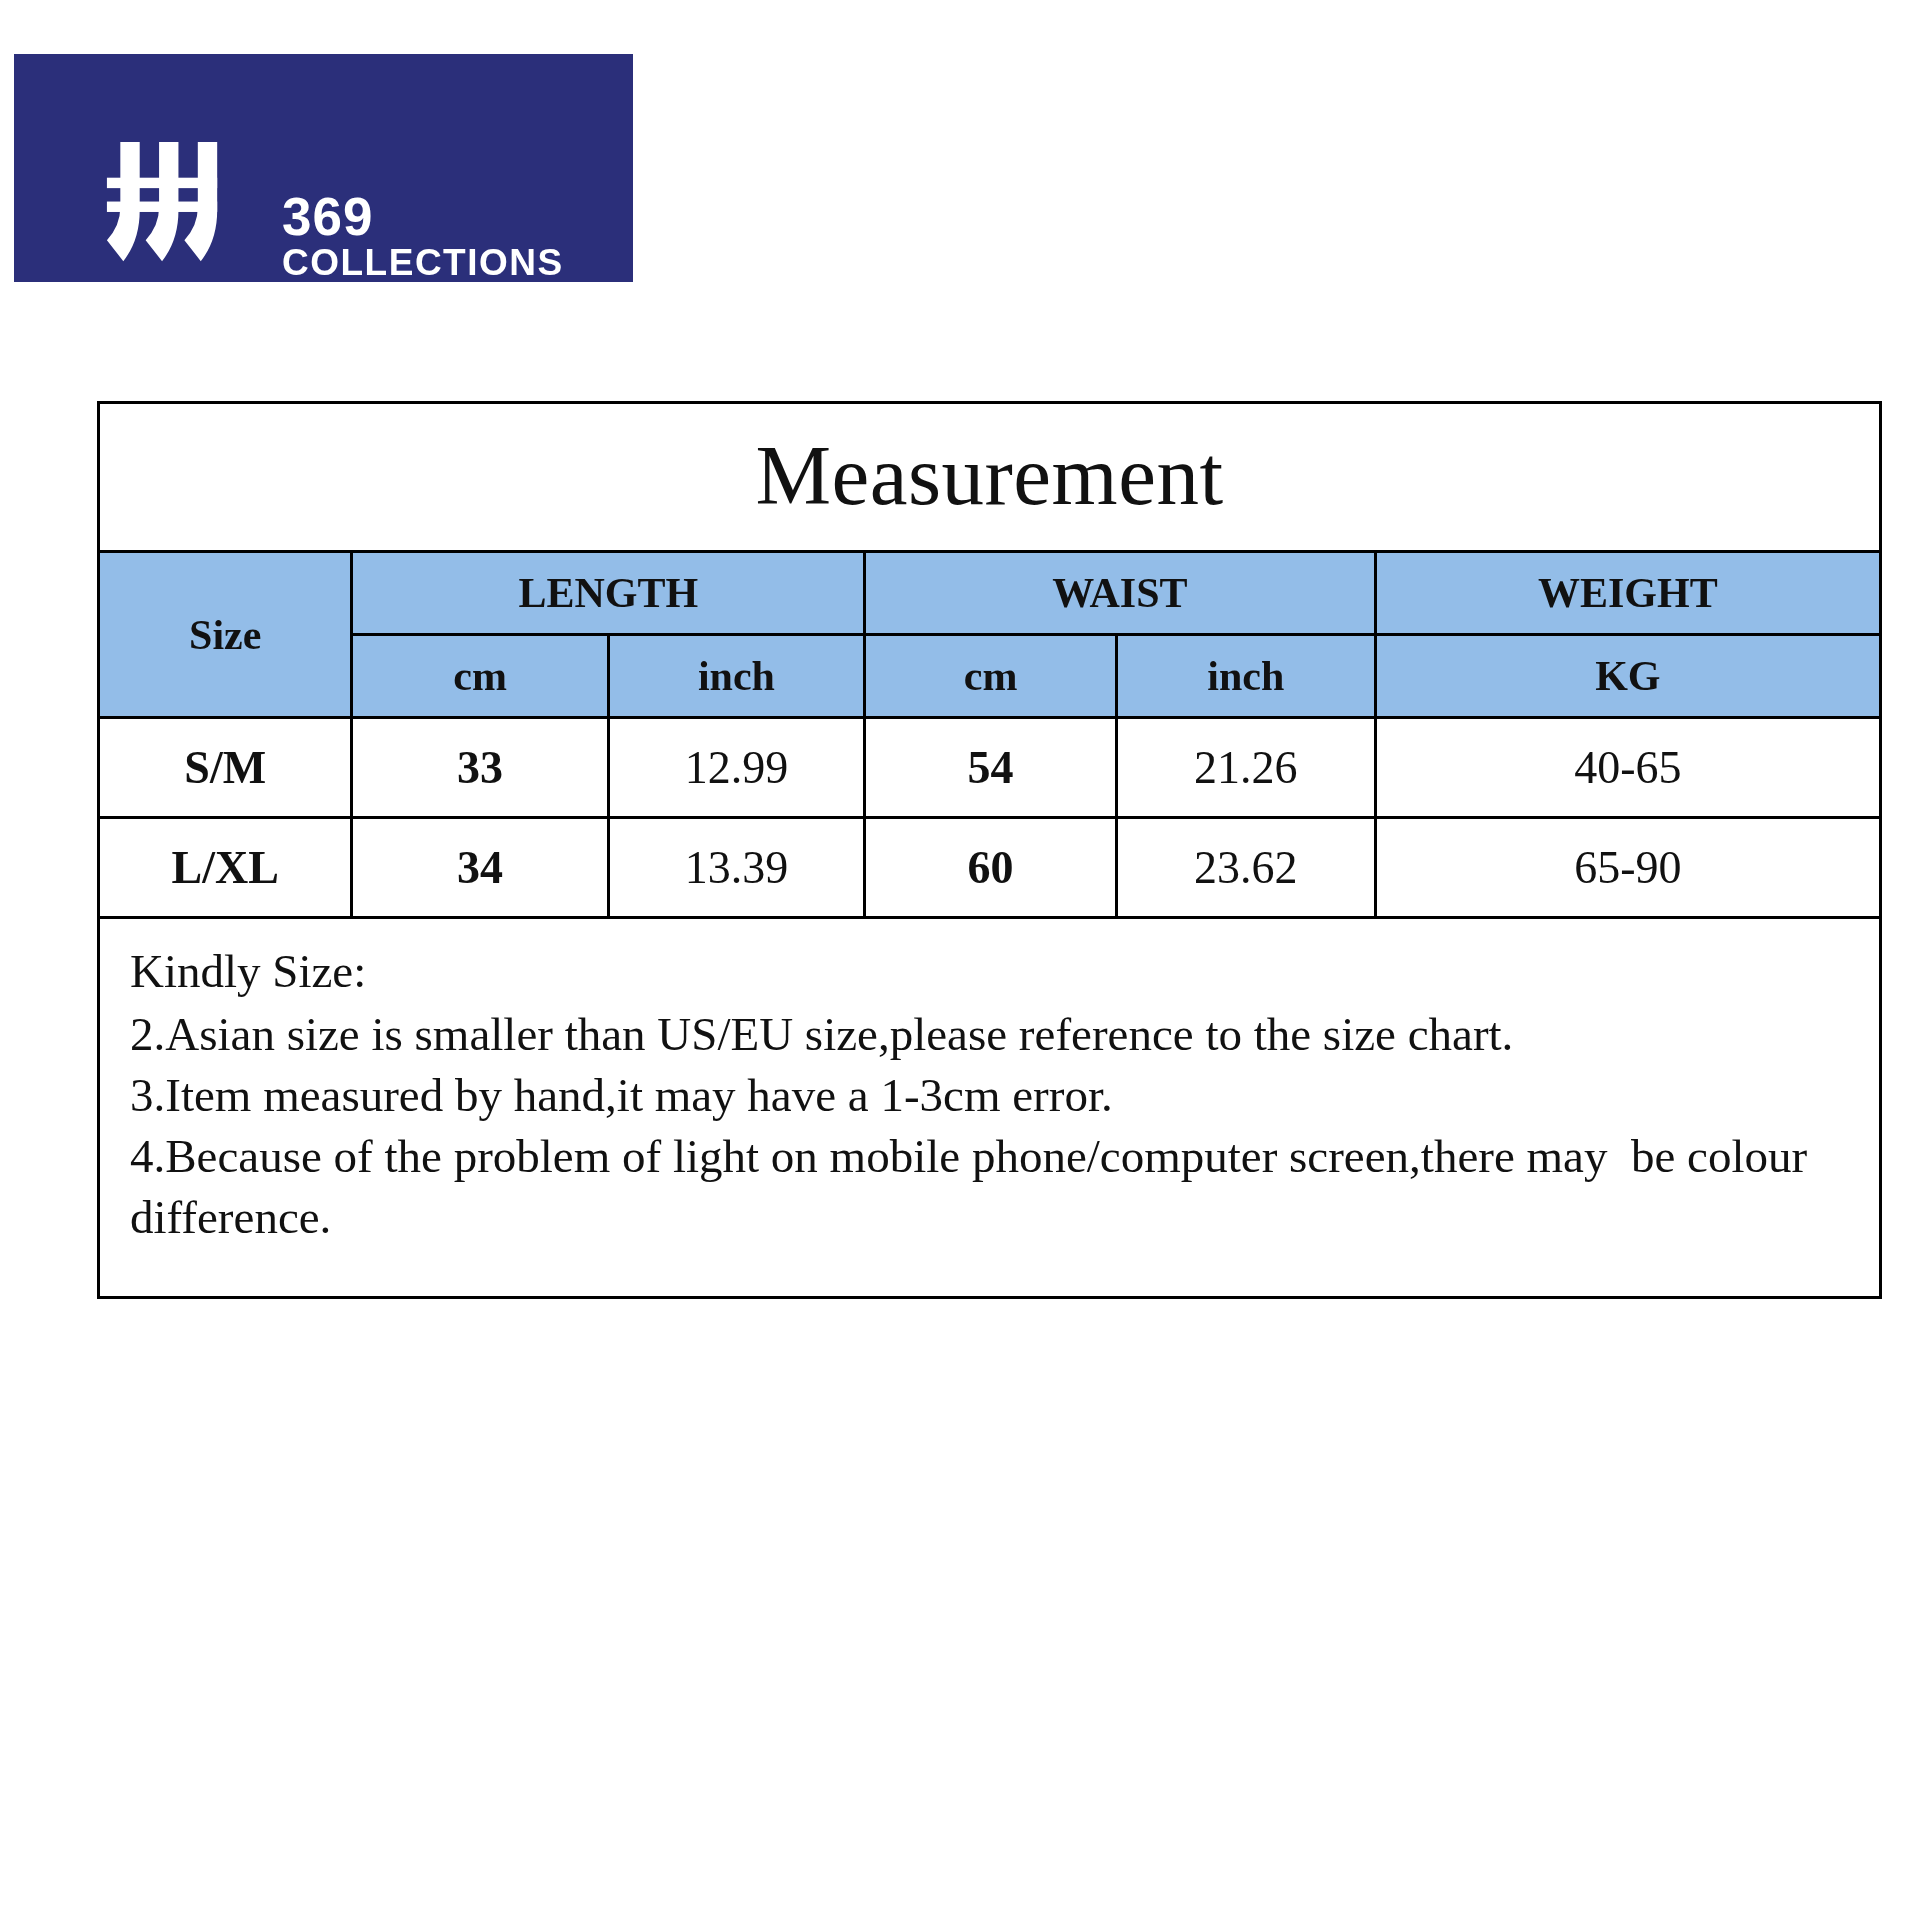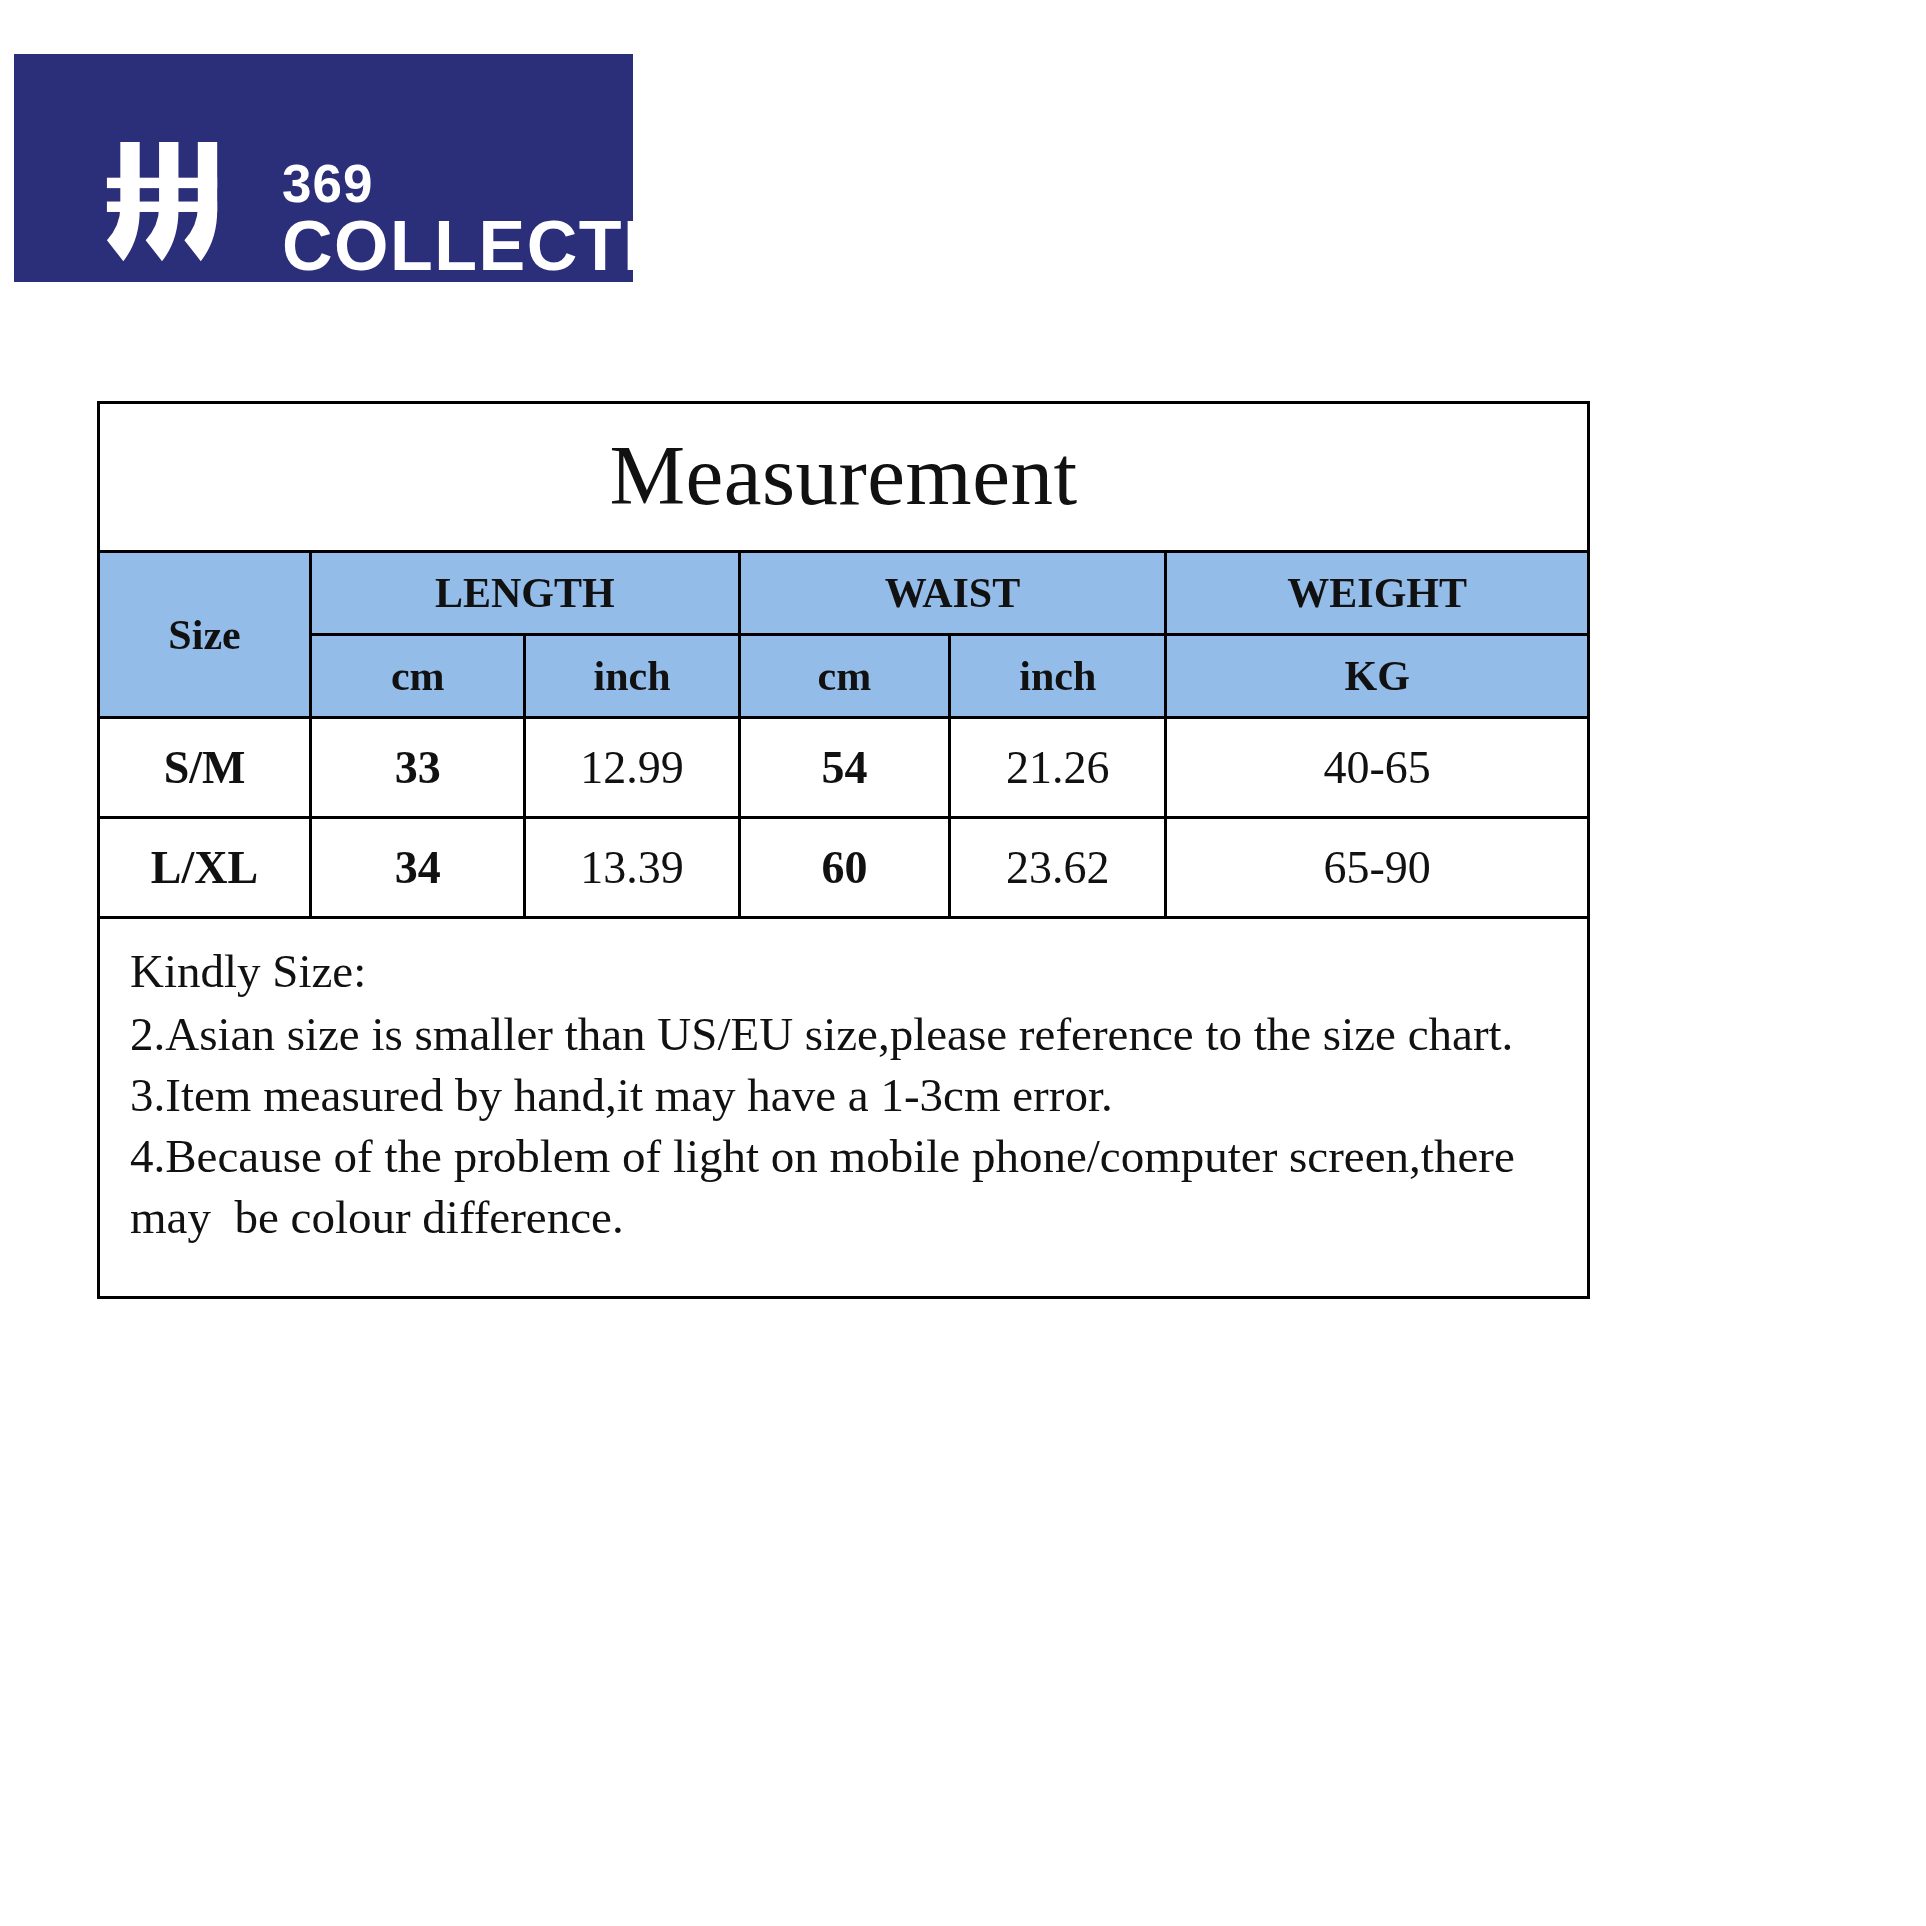--- a/index.html
+++ b/index.html
@@ -40,31 +40,31 @@
     font-family: "Liberation Sans", sans-serif;
     font-weight: bold;
     line-height: 1.02;
   }
   .brand-text .line1 {
     font-size: 53px;
     letter-spacing: 1px;
     display: block;
   }
   .brand-text .line2 {
-    font-size: 70px;
+    font-size: 37px;
     letter-spacing: 1.5px;
     display: block;
   }
 
   
   .measure-card {
     position: absolute;
     left: 97px;
     top: 401px;
-    width: 1493px;
+    width: 1785px;
     border: 3px solid #000000;
     box-sizing: border-box;
     background: #ffffff;
   }
   .measure-title {
     text-align: center;
     font-size: 85px;
     padding: 22px 0 26px 0;
     color: #111111;
     letter-spacing: 0.5px;

